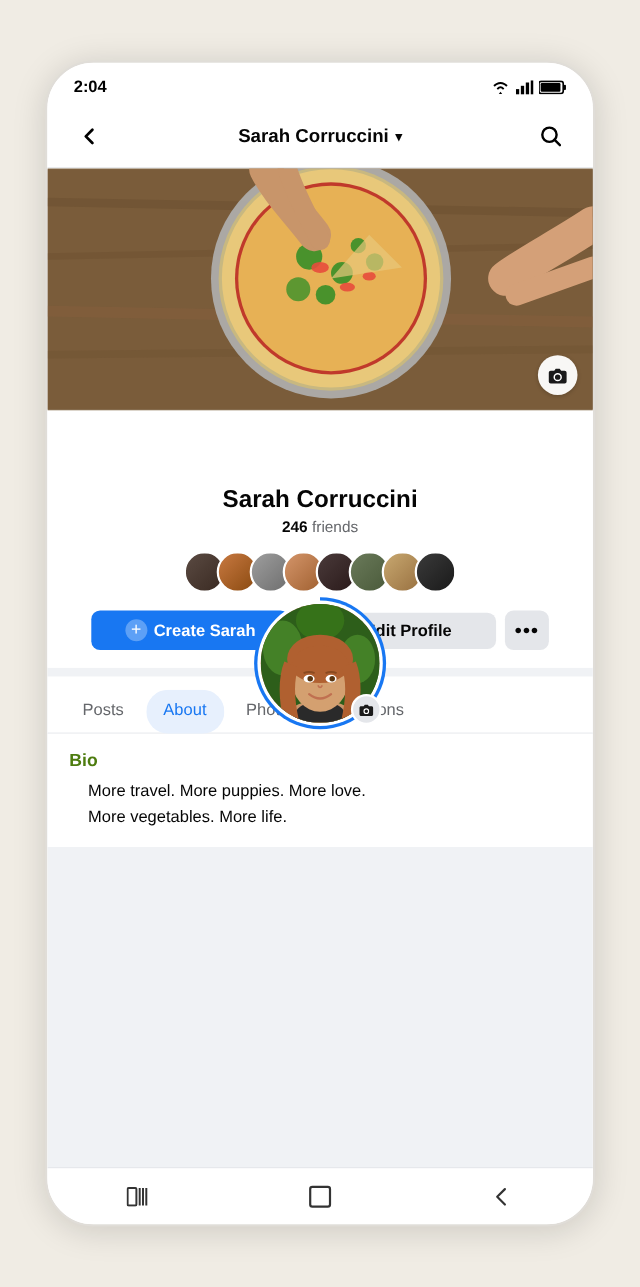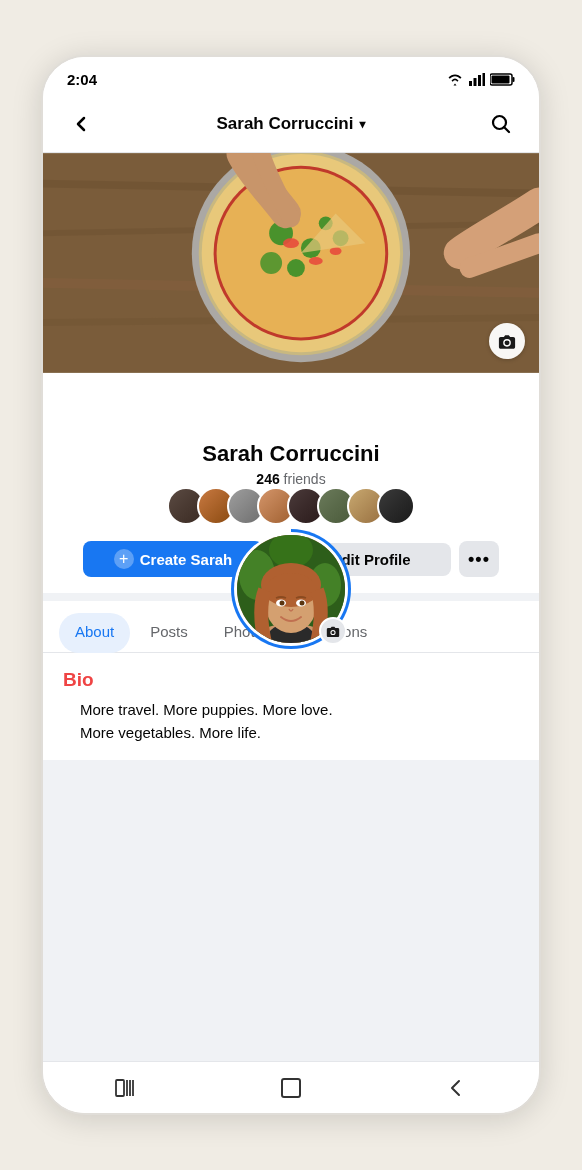--- a/index.html
+++ b/index.html
@@ -210,20 +210,21 @@
     .profile-name {
       font-size: 22px;
       font-weight: 700;
       color: #050505;
       margin-bottom: 4px;
     }
 
     .friends-count {
       font-size: 14px;
       color: #65676b;
+      margin-bottom: 14px;
     }
 
     .friends-count strong {
       color: #050505;
     }
 
     
     .friends-avatars {
       display: flex;
       align-items: center;
@@ -345,23 +346,23 @@
     }
 
     
     .about-section {
       background: #fff;
       padding: 16px 20px;
       margin-top: 0;
     }
 
     .about-bio-title {
-      font-size: 19px;
+      font-size: 16px;
       font-weight: 700;
-      color: #ef4444;
+      color: #4d7c0f;
       margin-bottom: 8px;
     }
 
     .about-bio-text {
       font-size: 15px;
       color: #050505;
       line-height: 1.5;
       margin-left: 17px;
     }
 
@@ -566,22 +567,22 @@
               <span>Edit Profile</span>
             </button>
             <button class="btn-more">
               <span>•••</span>
             </button>
           </div>
         </div>
       </div>
 
       <div class="tabs-section">
+        <div class="tab-item">Posts</div>
         <div class="tab-item active">About</div>
-        <div class="tab-item">Posts</div>
         <div class="tab-item">Photos</div>
         <div class="tab-item">Mentions</div>
       </div>
 
       <div class="about-section">
         <p class="about-bio-title">Bio</p>
         <p class="about-bio-text">More travel. More puppies. More love.<br>More vegetables. More life.</p>
       </div>
 
     </div>

